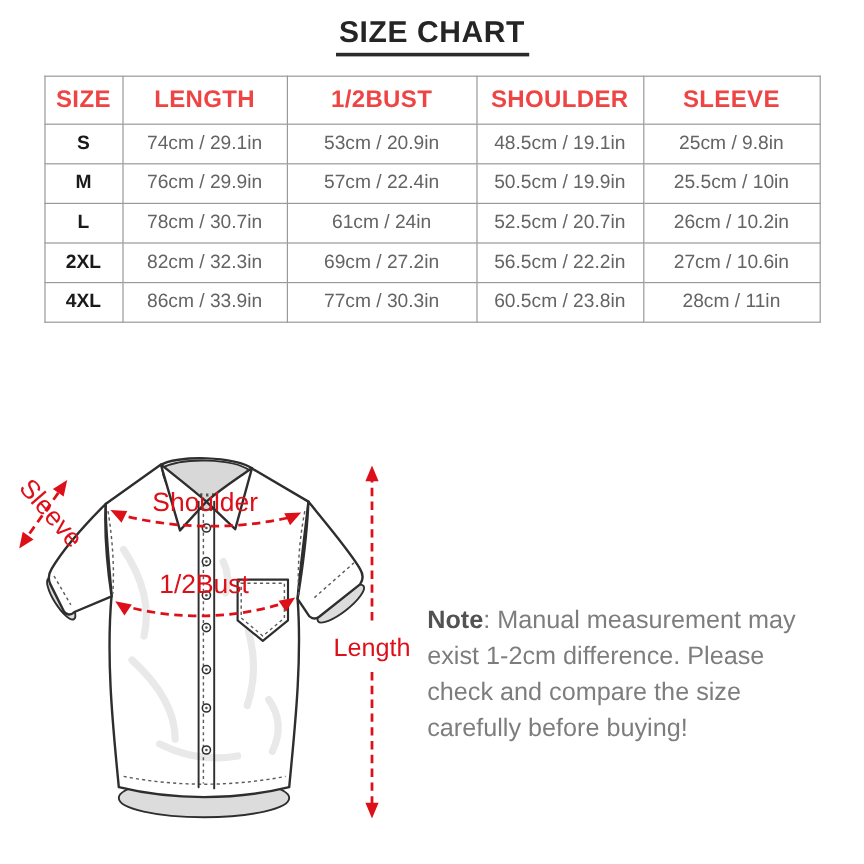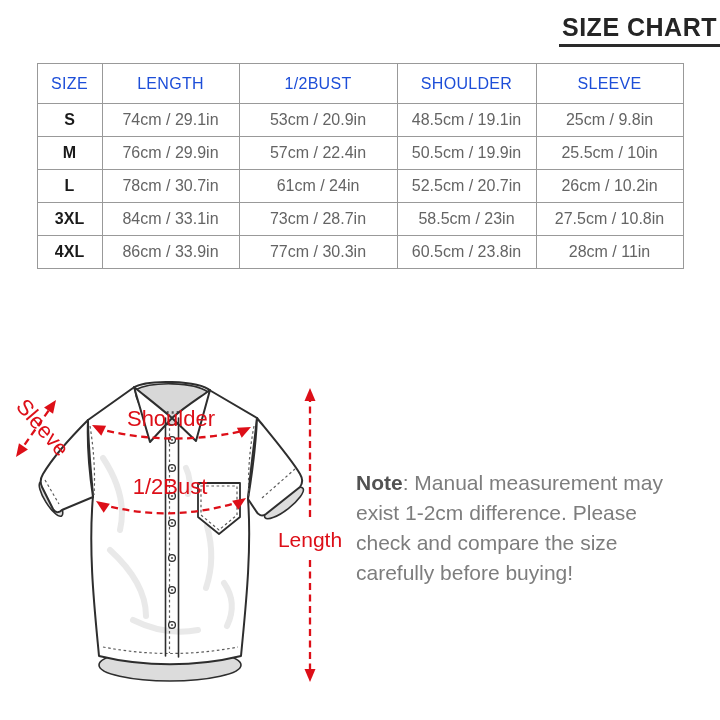--- a/index.html
+++ b/index.html
@@ -1,36 +1,36 @@
 <!DOCTYPE html>
 <html style="--accent: #dd0f18;"><head>
 <meta charset="utf-8">
 <style>
   html,body{margin:0;padding:0}
   body{
     width:720px;height:720px;background:#ffffff;position:relative;overflow:hidden;
     font-family:"Liberation Sans", sans-serif;
   }
-  .title-wrap{text-align:right;padding-top:13px}
+  .title-wrap{text-align:center;padding-top:13px}
   .page-title{
     display:inline-block;margin:0;font-size:25px;font-weight:bold;color:#252525;
     letter-spacing:.5px;border-bottom:3px solid #2a2a2a;padding:0 3px 2px 3px;
   }
   table.size-table{
     border-collapse:collapse;table-layout:fixed;width:646px;margin:16px auto 0 auto;
   }
   .size-table th,.size-table td{
     border:1px solid #999;text-align:center;vertical-align:middle;overflow:hidden;white-space:nowrap;
   }
-  .size-table th{height:37px;font-size:16px;font-weight:normal;color:#1d4ed8;letter-spacing:.3px}
+  .size-table th{height:37px;font-size:20px;font-weight:bold;color:#ef4444;letter-spacing:.3px}
   .size-table td{height:30px;font-size:16px;color:#646464}
   .size-table td.col-size{font-weight:bold;color:#1a1a1a;font-size:16px}
   .figure{position:absolute;left:0;top:368px;width:348px;height:348px}
   .note{
-    position:absolute;left:356px;top:468px;width:332px;
+    position:absolute;left:356px;top:502px;width:332px;
     font-size:21px;line-height:30px;color:#7d7d7d;
   }
   .note .note-label{font-weight:bold;color:#525252}
   
   .oline{fill:none;stroke:#2e2e2e;stroke-width:2;stroke-linejoin:round;stroke-linecap:round}
   .fillw{fill:#ffffff;stroke:#2e2e2e;stroke-width:2;stroke-linejoin:round}
   .fillg{fill:#dcdcdc;stroke:#2e2e2e;stroke-width:1.6}
   .stitch{fill:none;stroke:#5c5c5c;stroke-width:1.2;stroke-dasharray:2.6 2.6}
   .fold{fill:none;stroke:#e9e9e9;stroke-width:6;stroke-linecap:round}
   .rdash{fill:none;stroke:var(--accent,#dd0f18);stroke-width:2.3;stroke-dasharray:7 4.5}
@@ -77,25 +77,25 @@
         <td>25.5cm / 10in</td>
       </tr>
       <tr>
         <td class="col-size">L</td>
         <td>78cm / 30.7in</td>
         <td>61cm / 24in</td>
         <td>52.5cm / 20.7in</td>
         <td>26cm / 10.2in</td>
       </tr>
       <tr>
-        <td class="col-size">3XL</td>
-        <td>84cm / 33.1in</td>
-        <td>73cm / 28.7in</td>
-        <td>58.5cm / 23in</td>
-        <td>27.5cm / 10.8in</td>
+        <td class="col-size">2XL</td>
+        <td>82cm / 32.3in</td>
+        <td>69cm / 27.2in</td>
+        <td>56.5cm / 22.2in</td>
+        <td>27cm / 10.6in</td>
       </tr>
       <tr>
         <td class="col-size">4XL</td>
         <td>86cm / 33.9in</td>
         <td>77cm / 30.3in</td>
         <td>60.5cm / 23.8in</td>
         <td>28cm / 11in</td>
       </tr>
     </tbody>
 </table>

